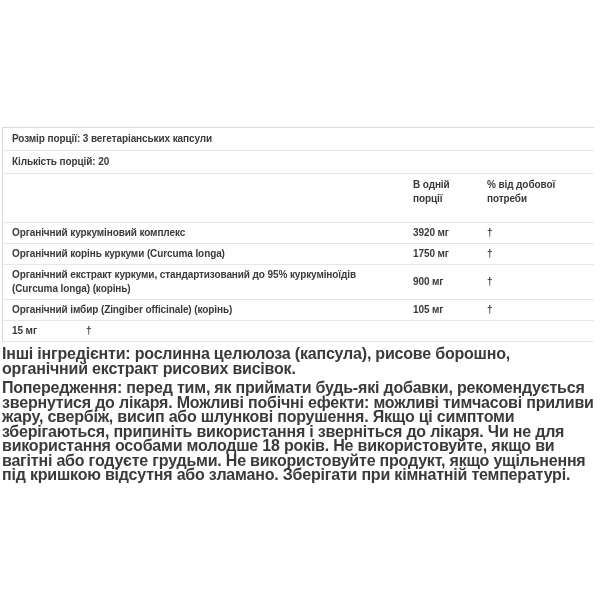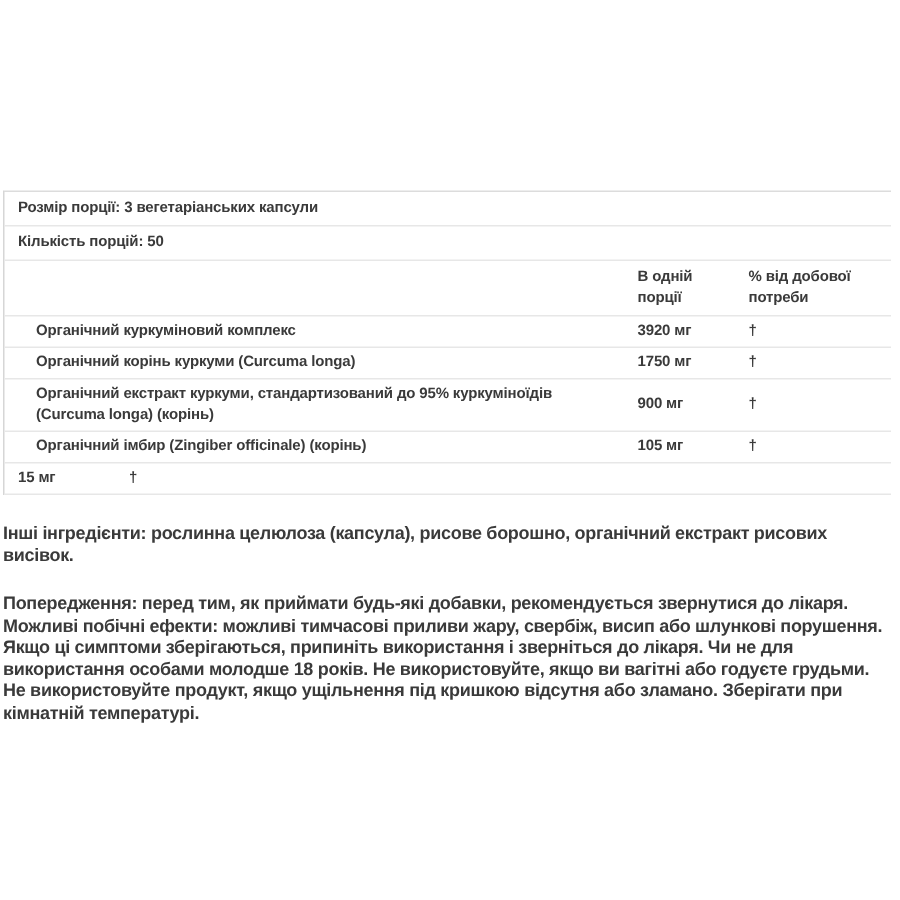--- a/index.html
+++ b/index.html
@@ -36,61 +36,60 @@
     line-height: 14px;
     letter-spacing: -0.1px;
   }
   .t-row.serving {
     padding-top: 4px;
     padding-bottom: 4px;
   }
   .t-row.header-row {
     align-items: center;
     padding-top: 4px;
-    padding-bottom: 4px;
+    padding-bottom: 16px;
   }
   .col-name {
     flex: 0 0 401px;
     box-sizing: border-box;
     padding-right: 16px;
-    margin-left: 12px;
   }
   .col-amount {
     flex: 0 0 74px;
     box-sizing: border-box;
     padding-right: 6px;
   }
   .col-dv {
     flex: 1 1 auto;
   }
   .full {
     flex: 1 1 auto;
   }
   
   .note {
-    margin: 18px 0 0 0;
-    font-size: 12px;
+    margin: 5px 0 0 0;
+    font-size: 16px;
     line-height: 14.5px;
     letter-spacing: -0.2px;
     width: 592px;
   }
 </style>
 </head>
 <body>
 
 <div class="panel">
 
   <div class="facts-table">
 
     <div class="t-row serving">
       <div class="full">Розмір порції: 3 вегетаріанських капсули</div>
     </div>
 
     <div class="t-row serving">
-      <div class="full">Кількість порцій: 50</div>
+      <div class="full">Кількість порцій: 20</div>
     </div>
 
     <div class="t-row header-row">
       <div class="col-name"></div>
       <div class="col-amount">В одній порції</div>
       <div class="col-dv">% від добової потреби</div>
     </div>
 
     <div class="t-row">
       <div class="col-name">Органічний куркуміновий комплекс</div>

